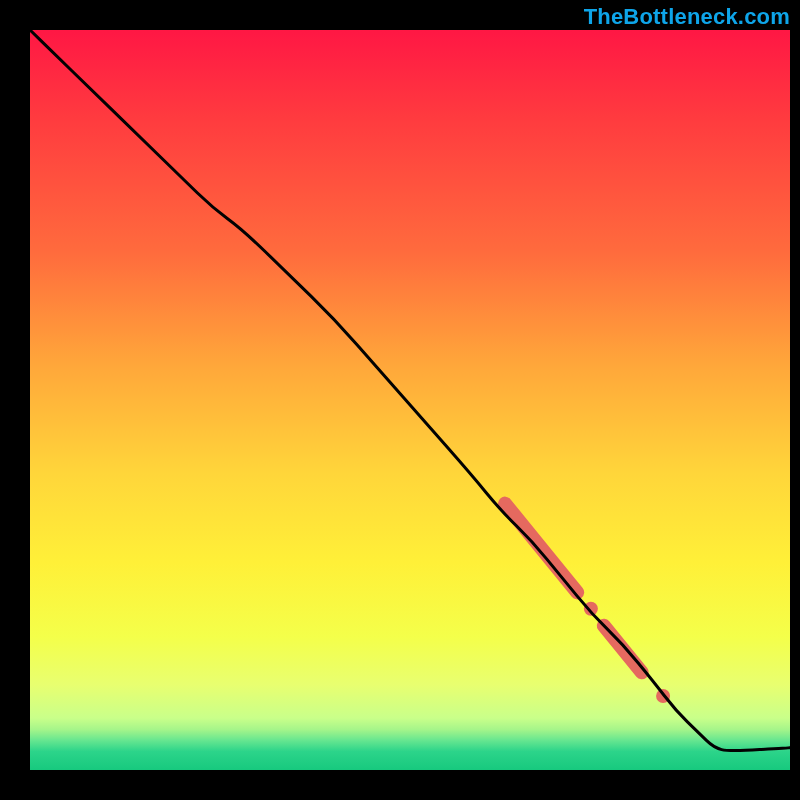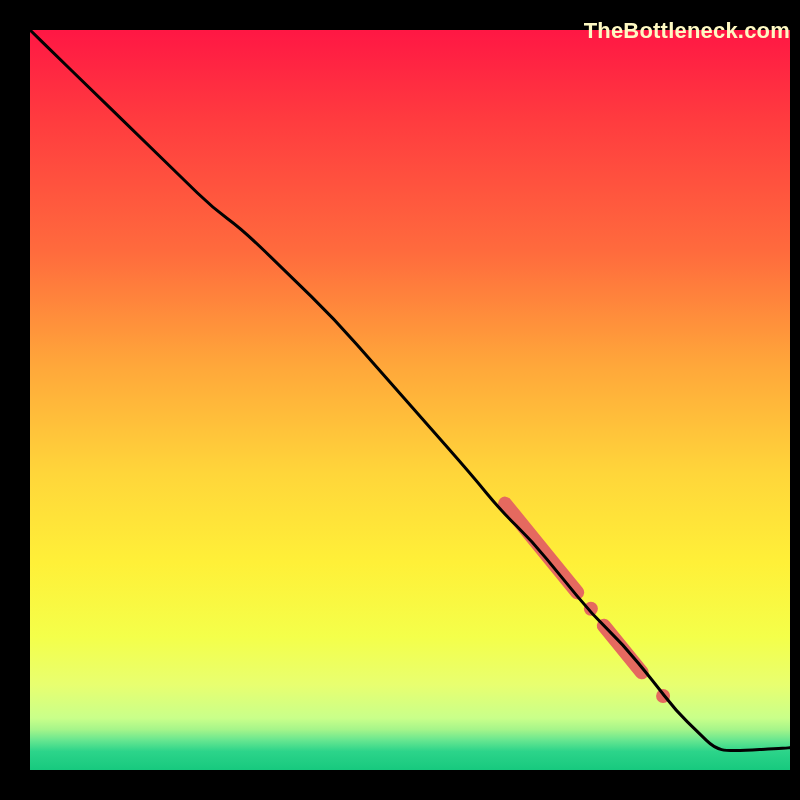--- a/index.html
+++ b/index.html
@@ -11,26 +11,26 @@
     background: #000;
   }
   .frame {
     position: relative;
     width: 800px;
     height: 800px;
     background: #000;
   }
   .watermark {
     position: absolute;
-    top: 18px;
+    top: 4px;
     right: 10px;
     font-family: Arial, Helvetica, sans-serif;
     font-size: 22px;
     font-weight: 600;
-    color: #fef9c3;
+    color: #0ea5e9;
     letter-spacing: 0.2px;
   }
   svg.plot {
     position: absolute;
     left: 0;
     top: 0;
     width: 800px;
     height: 800px;
     display: block;
   }

